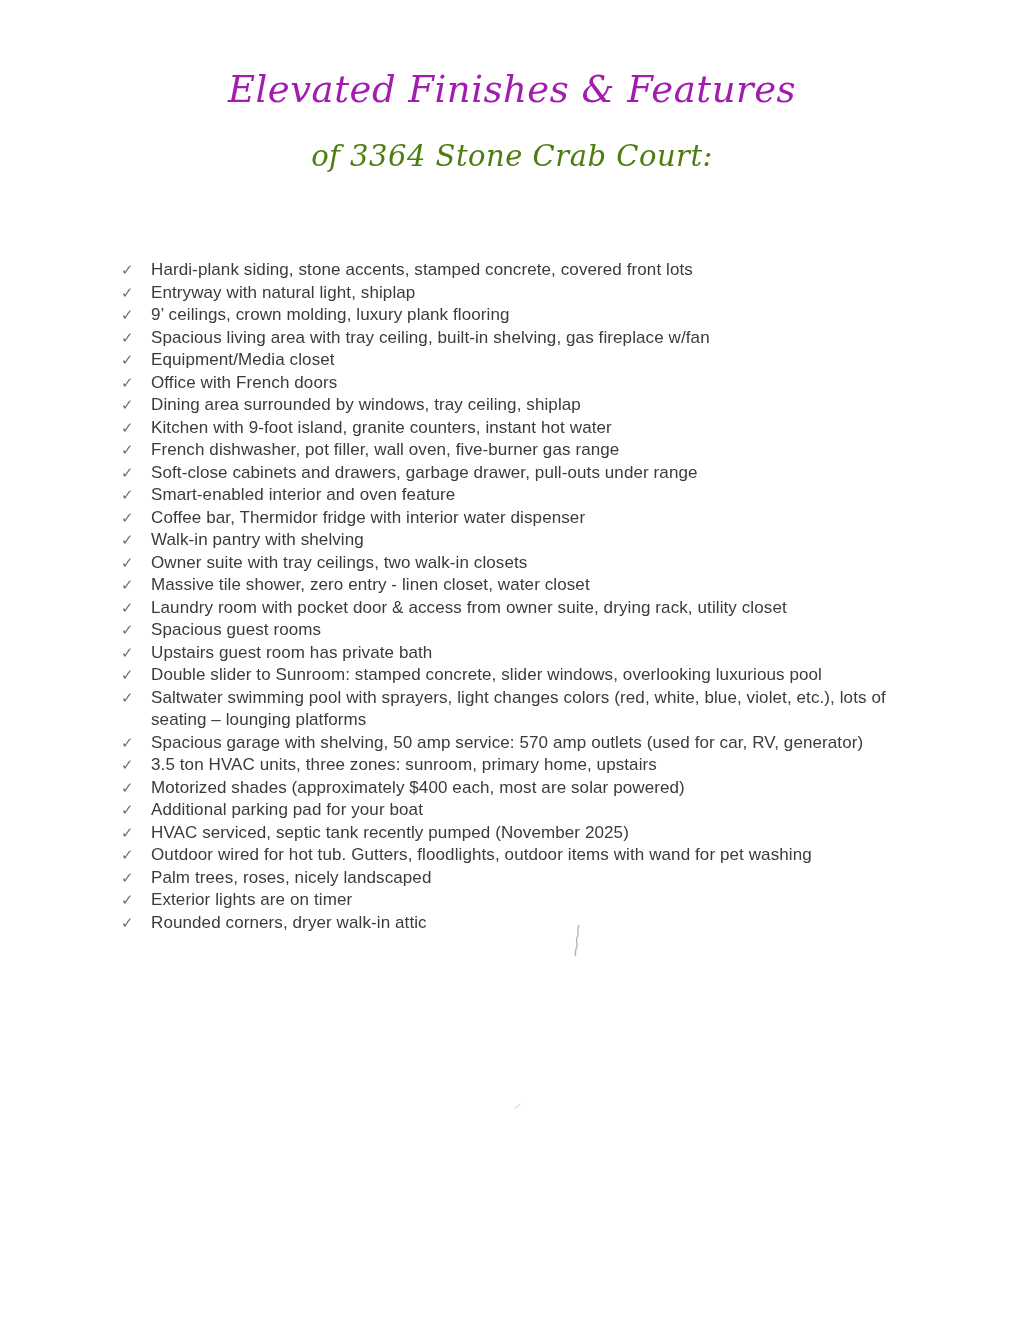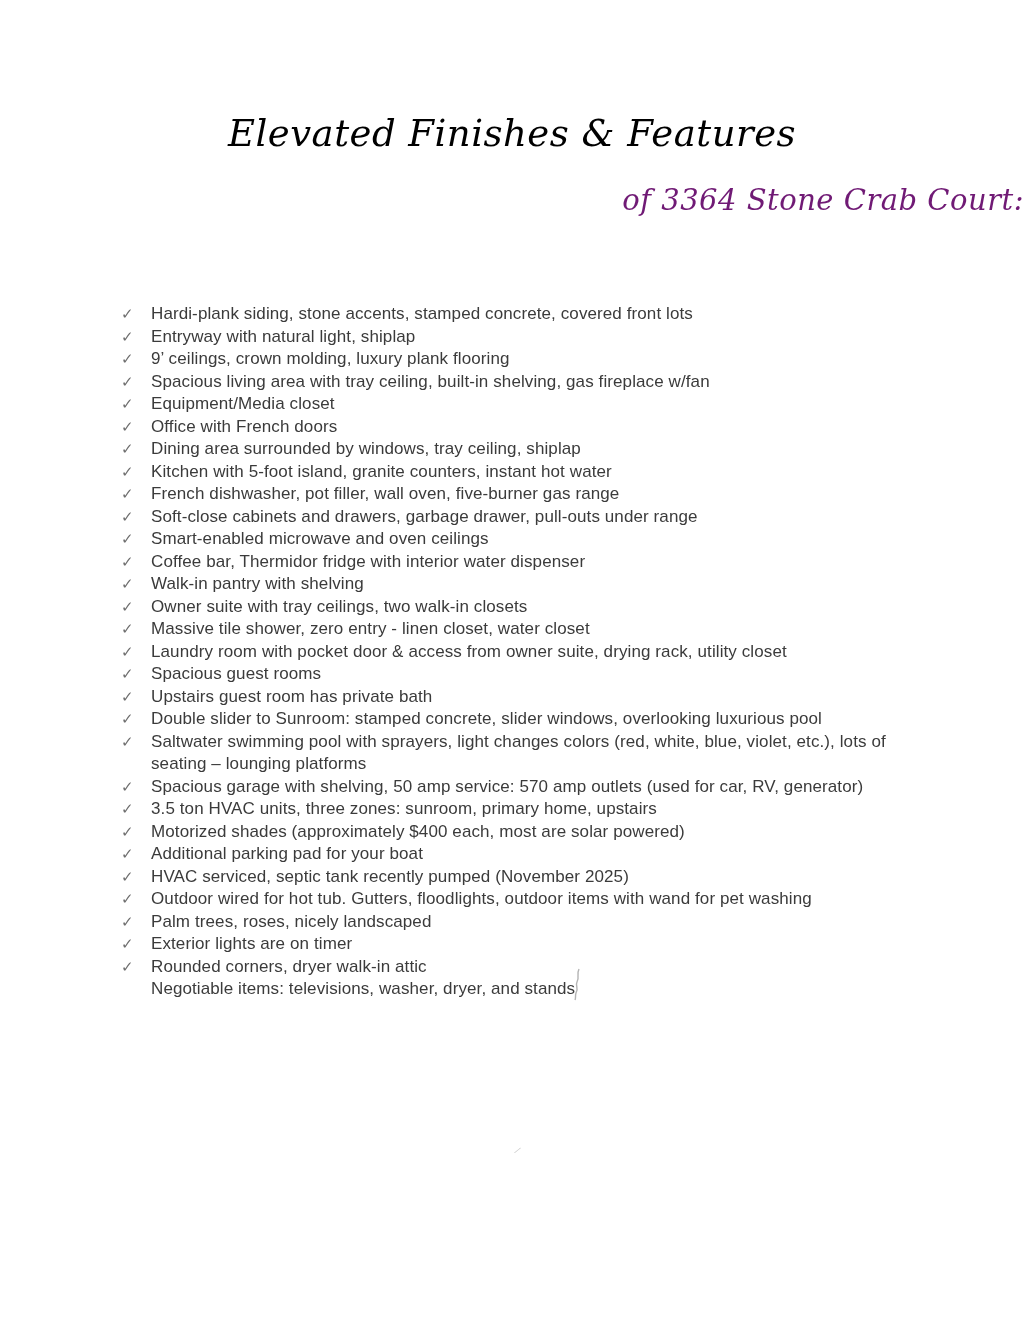--- a/index.html
+++ b/index.html
@@ -10,37 +10,37 @@
     font-family: "Liberation Sans", sans-serif;
     color: #3a3a3a;
     overflow: hidden;
   }
   .doc {
     position: relative;
     width: 1024px;
     height: 1326px;
   }
   .page-title {
-    margin-top: 112px;
+    margin-top: 68px;
     text-align: center;
     font-family: "DejaVu Serif", serif;
     font-style: italic;
     font-weight: normal;
     font-size: 37px;
-    color: #000000;
+    color: #a21caf;
     letter-spacing: 0.5px;
   }
   .page-subtitle {
     margin-top: 28px;
-    text-align: right;
+    text-align: center;
     font-family: "DejaVu Serif", serif;
     font-style: italic;
     font-weight: normal;
     font-size: 29px;
-    color: #701a75;
+    color: #4d7c0f;
     letter-spacing: 0.5px;
   }
   .feature-list {
     list-style: none;
     margin-top: 86px;
     margin-left: 121px;
     width: 790px;
   }
   .feature-item {
     display: flex;
@@ -114,33 +114,33 @@
       <li class="feature-item">
         <span class="check">✓</span>
         <span class="txt">Office with French doors</span>
       </li>
       <li class="feature-item">
         <span class="check">✓</span>
         <span class="txt">Dining area surrounded by windows, tray ceiling, shiplap</span>
       </li>
       <li class="feature-item">
         <span class="check">✓</span>
-        <span class="txt">Kitchen with 5-foot island, granite counters, instant hot water</span>
+        <span class="txt">Kitchen with 9-foot island, granite counters, instant hot water</span>
       </li>
       <li class="feature-item">
         <span class="check">✓</span>
         <span class="txt">French dishwasher, pot filler, wall oven, five-burner gas range</span>
       </li>
       <li class="feature-item">
         <span class="check">✓</span>
         <span class="txt">Soft-close cabinets and drawers, garbage drawer, pull-outs under range</span>
       </li>
       <li class="feature-item">
         <span class="check">✓</span>
-        <span class="txt">Smart-enabled microwave and oven ceilings</span>
+        <span class="txt">Smart-enabled interior and oven feature</span>
       </li>
       <li class="feature-item">
         <span class="check">✓</span>
         <span class="txt">Coffee bar, Thermidor fridge with interior water dispenser</span>
       </li>
       <li class="feature-item">
         <span class="check">✓</span>
         <span class="txt">Walk-in pantry with shelving</span>
       </li>
       <li class="feature-item">
@@ -199,24 +199,20 @@
         <span class="check">✓</span>
         <span class="txt">Palm trees, roses, nicely landscaped</span>
       </li>
       <li class="feature-item">
         <span class="check">✓</span>
         <span class="txt">Exterior lights are on timer</span>
       </li>
       <li class="feature-item">
         <span class="check">✓</span>
         <span class="txt">Rounded corners, dryer walk-in attic</span>
-      </li>
-      <li class="feature-item">
-        <span class="check"></span>
-        <span class="txt">Negotiable items: televisions, washer, dryer, and stands</span>
       </li>
     </ul>
 
   <svg class="scan-artifact" viewBox="0 0 14 34" xmlns="http://www.w3.org/2000/svg">
     <path d="M9 2 C 6 8, 10 10, 7 15 C 5 19, 9 20, 6 26 C 5 29, 6 31, 5 33" stroke="#9a9a9a" stroke-width="1.4" fill="none" opacity="0.75"></path>
   </svg>
 
   <span class="scan-speck">⁄</span>
 
 </div>

